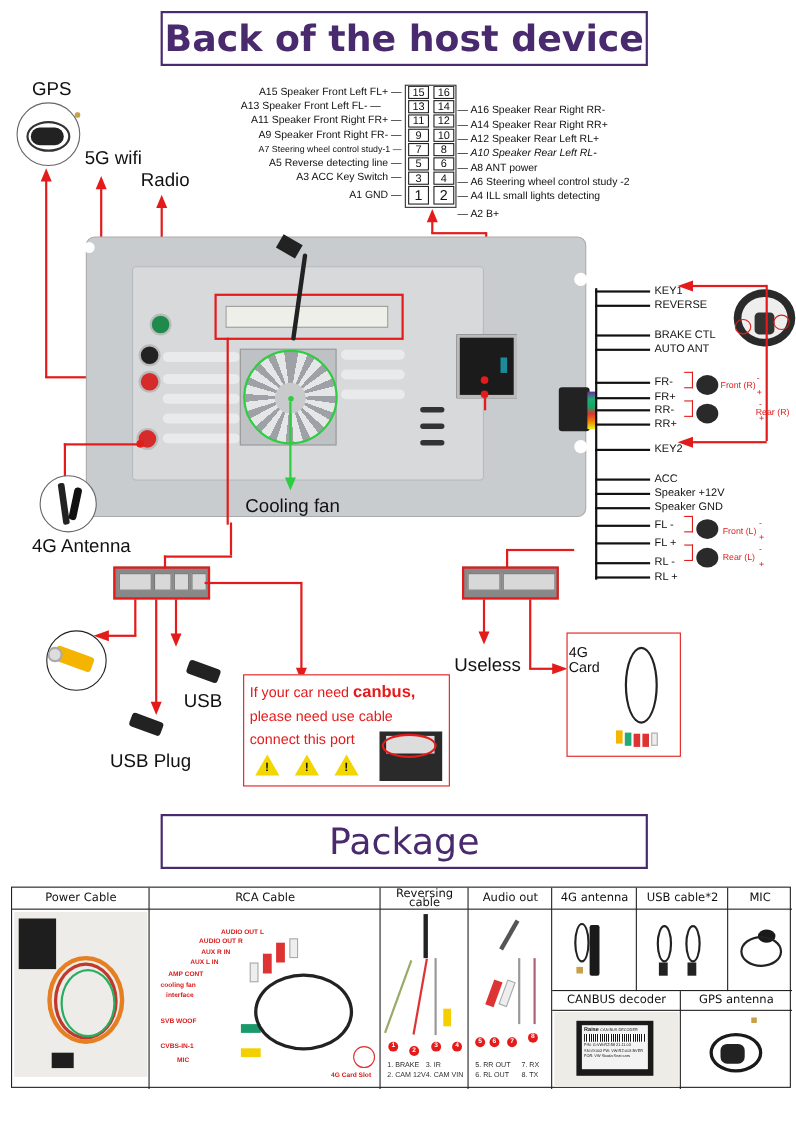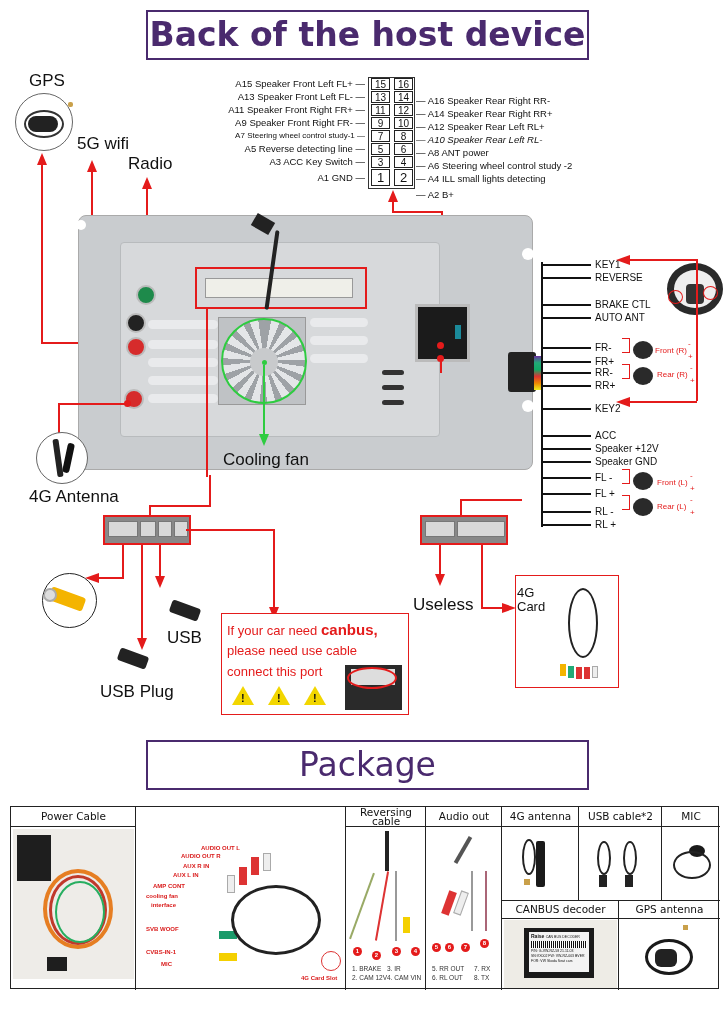--- a/index.html
+++ b/index.html
@@ -74,21 +74,21 @@
 <div class="red-dot" style="left:127px;top:318px;"></div>
 
 <div class="arrow-up" style="left:142px;top:177px;"></div>
 <div class="red-line" style="left:146px;top:187px;width:2px;height:105px;"></div>
 <div class="red-dot" style="left:143px;top:289px;"></div>
 
 <div id="pin-table">
   <div class="abs" style="left:368px;top:77px;width:47px;height:112px;border:1px solid #333;background:#fff;"></div>
 
   <div class="pin-row pin-left" style="top:78px;"><span>A15</span> <span>Speaker Front Left FL+</span> —</div>
-  <div class="pin-row pin-left" style="top:91px;"><span>A13</span> <span>Speaker Front Left FL-</span> —</div>
+  <div class="pin-row pin-left" style="top:91px;text-align:center;"><span>A13</span> <span>Speaker Front Left FL-</span> —</div>
   <div class="pin-row pin-left" style="top:104px;"><span>A11</span> <span>Speaker Front Right FR+</span> —</div>
   <div class="pin-row pin-left" style="top:117px;"><span>A9</span> <span>Speaker Front Right FR-</span> —</div>
   <div class="pin-row pin-left" style="top:130px;font-size:8px;"><span>A7</span> <span>Steering wheel control study-1</span> —</div>
   <div class="pin-row pin-left" style="top:143px;"><span>A5</span> <span>Reverse detecting line</span> —</div>
   <div class="pin-row pin-left" style="top:156px;"><span>A3</span> <span>ACC Key Switch</span> —</div>
   <div class="pin-row pin-left" style="top:172px;"><span>A1</span> <span>GND</span> —</div>
 
   <div class="pin-row pin-right" style="top:78px;">— <span>A16</span> <span>Speaker Rear Right RR-</span></div>
   <div class="pin-row pin-right" style="top:91px;">— <span>A14</span> <span>Speaker Rear Right RR+</span></div>
   <div class="pin-row pin-right" style="top:104px;">— <span>A12</span> <span>Speaker Rear Left RL+</span></div>
@@ -309,20 +309,21 @@
   <div class="pkg-cell" style="left:0;top:0;width:125px;height:183px;"></div>
   <div class="pkg-cell" style="left:125px;top:0;width:210px;height:183px;"></div>
   <div class="pkg-cell" style="left:335px;top:0;width:80px;height:183px;"></div>
   <div class="pkg-cell" style="left:415px;top:0;width:76px;height:183px;"></div>
   <div class="pkg-cell" style="left:491px;top:0;width:77px;height:94px;"></div>
   <div class="pkg-cell" style="left:568px;top:0;width:83px;height:94px;"></div>
   <div class="abs" style="left:491px;top:93px;width:218px;height:1px;background:#222;"></div>
   <div class="pkg-cell" style="left:491px;top:94px;width:117px;height:89px;"></div>
 
   <div class="pkg-head" style="left:0;top:0;width:125px;">Power Cable</div>
+  <div class="pkg-head" style="left:125px;top:0;width:210px;">RCA Cable</div>
   <div class="pkg-head" style="left:335px;top:0;width:80px;line-height:9px;padding-top:1px;">Reversing cable</div>
   <div class="pkg-head" style="left:415px;top:0;width:76px;">Audio out</div>
   <div class="pkg-head" style="left:491px;top:0;width:77px;">4G antenna</div>
   <div class="pkg-head" style="left:568px;top:0;width:83px;">USB cable*2</div>
   <div class="pkg-head" style="left:651px;top:0;width:58px;">MIC</div>
   <div class="pkg-head" style="left:491px;top:94px;width:117px;height:18px;line-height:17px;">CANBUS decoder</div>
   <div class="pkg-head" style="left:608px;top:94px;width:101px;height:18px;line-height:17px;">GPS antenna</div>
 
   <div class="pkg-photo" style="left:2px;top:22px;width:121px;height:150px;background:#eeece8;">
     <div class="abs" style="left:4px;top:6px;width:34px;height:46px;background:#1e1e1e;"></div>
@@ -421,21 +422,21 @@
     <div class="abs" style="left:42px;top:2px;width:5px;height:5px;background:#c9a04a;"></div>
   </div>
 </div>
 
 <div class="spk" style="left: 633px; top: 341px;"></div>
 <div class="spk-lbl" style="left: 655px; top: 346px;">Front (R)</div>
 <div class="spk-lbl" style="left: 688px; top: 339px;">-</div>
 <div class="spk-lbl" style="left: 688px; top: 352px;">+</div>
 <div style="position: absolute; left: 622px; top: 338px; width: 8px; height: 15px; border-top: 1.5px solid rgb(228, 27, 27); border-right: 1.5px solid rgb(228, 27, 27); border-bottom: 1.5px solid rgb(228, 27, 27); border-image: initial; border-left: none;"></div>
 <div class="spk" style="left: 633px; top: 367px;"></div>
-<div class="spk-lbl" style="left: 657px; top: 370px;">Rear (R)</div>
+<div class="spk-lbl" style="left: 687px; top: 370px;">Rear (R)</div>
 <div class="spk-lbl" style="left: 690px; top: 363px;">-</div>
 <div class="spk-lbl" style="left: 690px; top: 376px;">+</div>
 <div style="position: absolute; left: 622px; top: 364px; width: 8px; height: 15px; border-top: 1.5px solid rgb(228, 27, 27); border-right: 1.5px solid rgb(228, 27, 27); border-bottom: 1.5px solid rgb(228, 27, 27); border-image: initial; border-left: none;"></div>
 <div class="spk" style="left: 633px; top: 472px;"></div>
 <div class="spk-lbl" style="left: 657px; top: 478px;">Front (L)</div>
 <div class="spk-lbl" style="left: 690px; top: 471px;">-</div>
 <div class="spk-lbl" style="left: 690px; top: 484px;">+</div>
 <div style="position: absolute; left: 622px; top: 469px; width: 8px; height: 15px; border-top: 1.5px solid rgb(228, 27, 27); border-right: 1.5px solid rgb(228, 27, 27); border-bottom: 1.5px solid rgb(228, 27, 27); border-image: initial; border-left: none;"></div>
 <div class="spk" style="left: 633px; top: 498px;"></div>
 <div class="spk-lbl" style="left: 657px; top: 502px;">Rear (L)</div>

